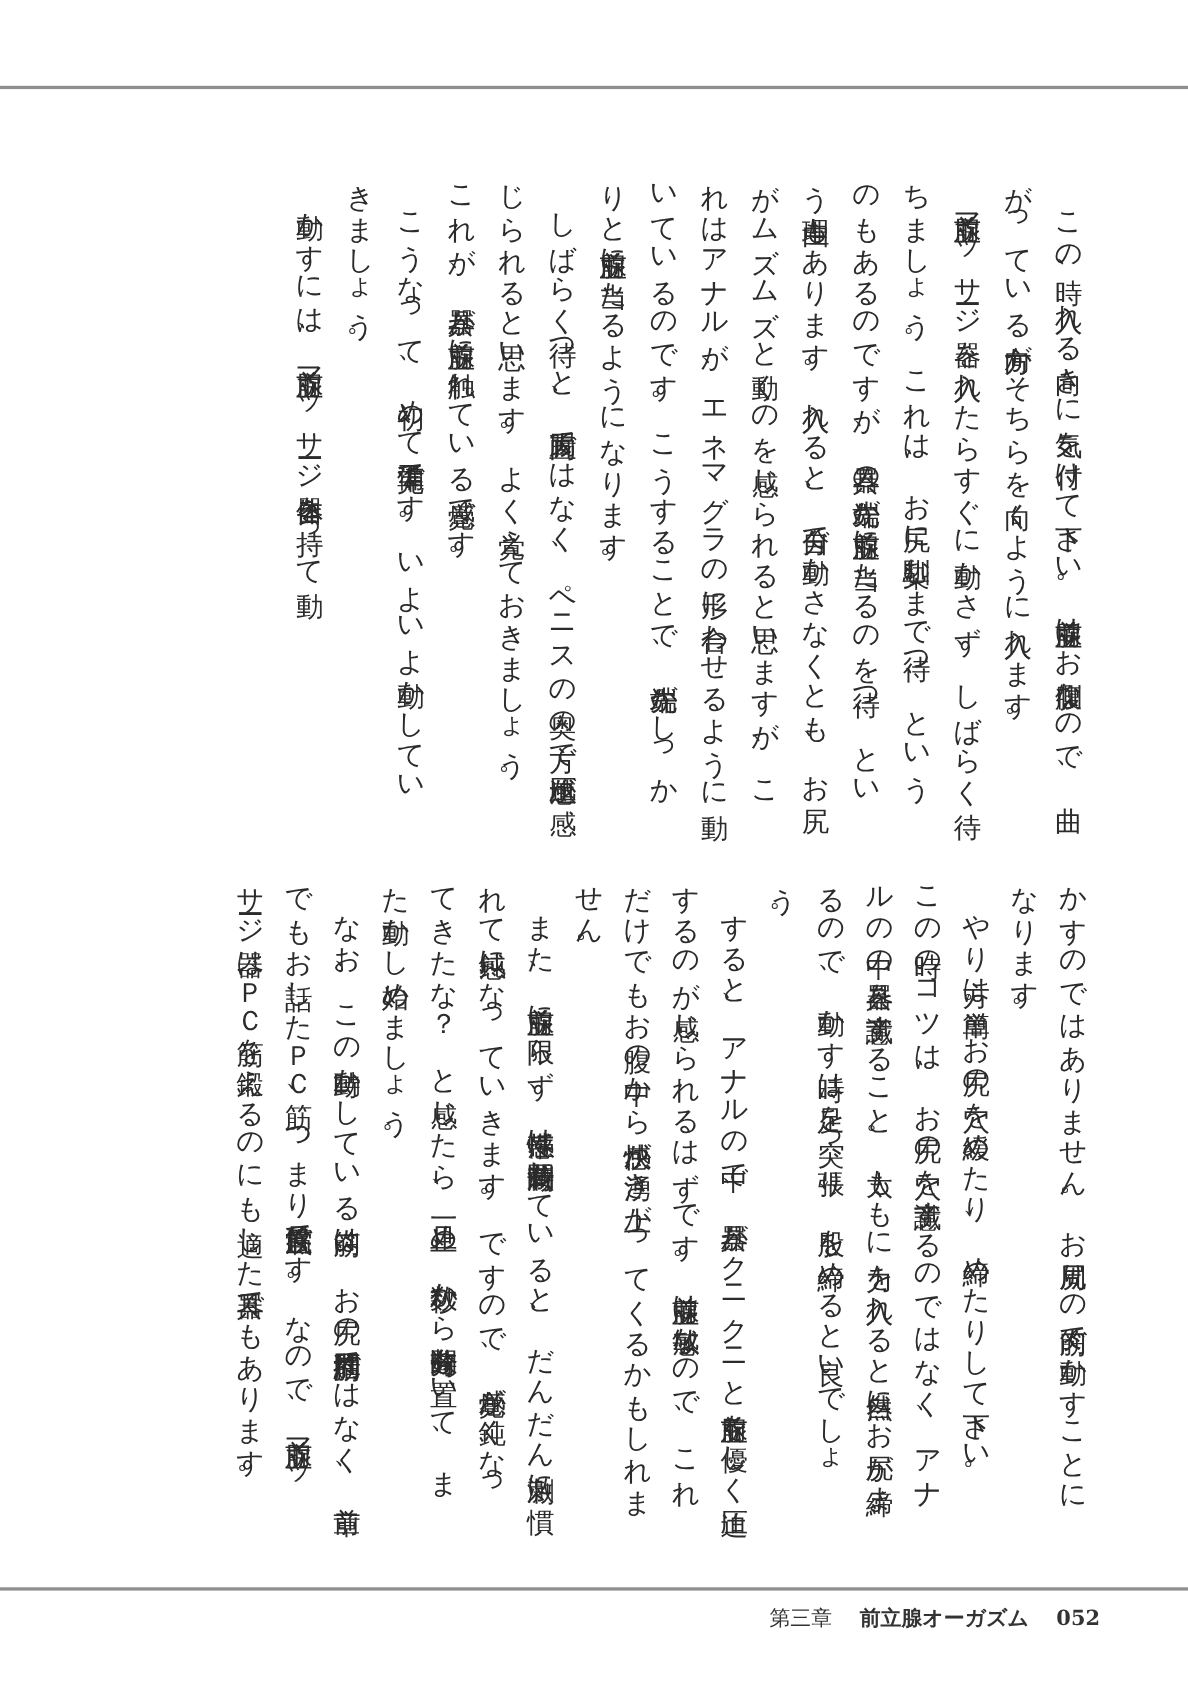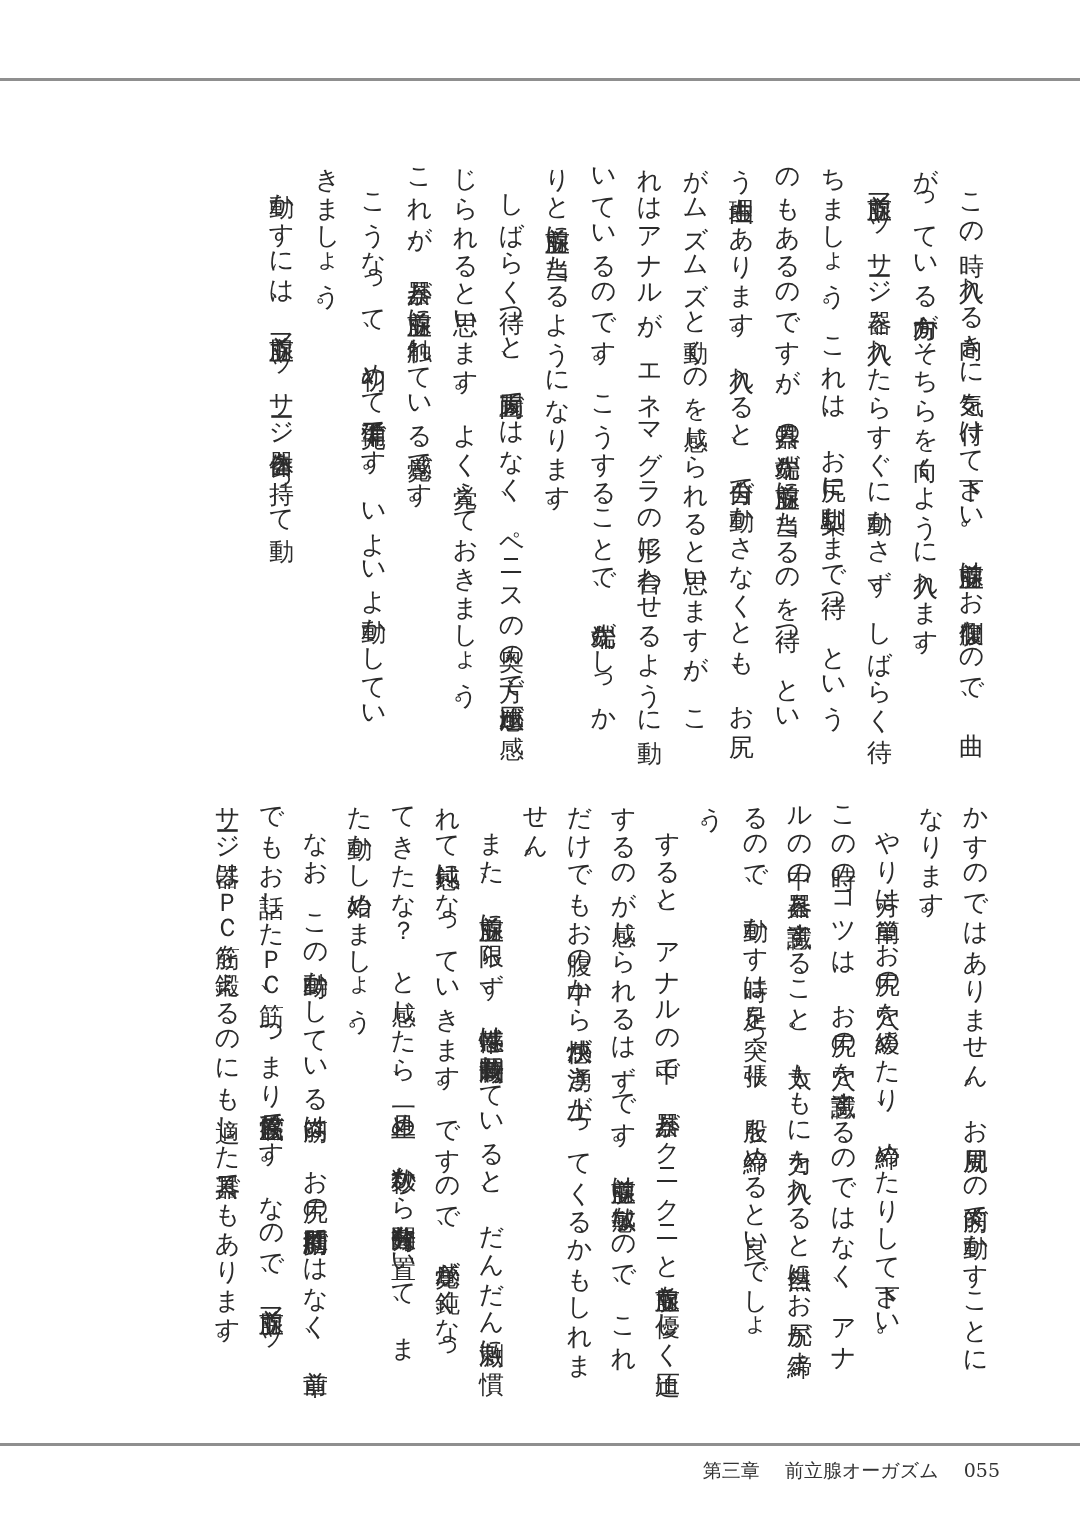--- a/index.html
+++ b/index.html
@@ -56,21 +56,21 @@
 
   .footer {
     position: absolute;
     top: 1458px;
     right: 80px;
     font-family: "DejaVu Serif", "Liberation Serif", serif;
     font-size: 19px;
     color: #333333;
     white-space: nowrap;
   }
-  .footer .sep { margin-left: 19px; }
+  .footer .sep { margin-left: 19px; font-weight: bold; }
 </style>
 </head>
 <body>
 
 <div class="page">
 
   <div class="rule rule-top"></div>
 
   <div class="vtext block-top">
     <p>この時、入れる向きに気を付けて下さい。前立腺はお腹側なので、曲がっている方向がそちらを向くように入れます。</p>
@@ -86,16 +86,16 @@
     <p>すると、アナルの中で、器具がクニクニと前立腺を優しく圧迫するのが感じられるはずです。前立腺は敏感なので、これだけでもお腹の中から快感が湧き上がってくるかもしれません。</p>
     <p>また、前立腺に限らず、性感帯は長時間刺激していると、だんだん刺激に慣れて鈍感になっていきます。ですので、感覚が鈍くなってきたな？　と感じたら、一旦止め、数秒から数分時間を置いて、また動かし始めましょう。</p>
     <p>なお、この時動かしている筋肉は、お尻の肛門括約筋ではなく、前章でもお話したＰＣ筋、つまり骨盤底筋です。なので、前立腺マッサージ器はＰＣ筋を鍛えるのにも適した器具でもあります。</p>
   </div>
 
   <div class="rule rule-footer"></div>
 
   <div class="footer">
     <span>第三章</span>
     <span class="sep">前立腺オーガズム</span>
-    <span class="sep">055</span>
+    <span class="sep">052</span>
   </div>
 
 </div>
 
 </body></html>

